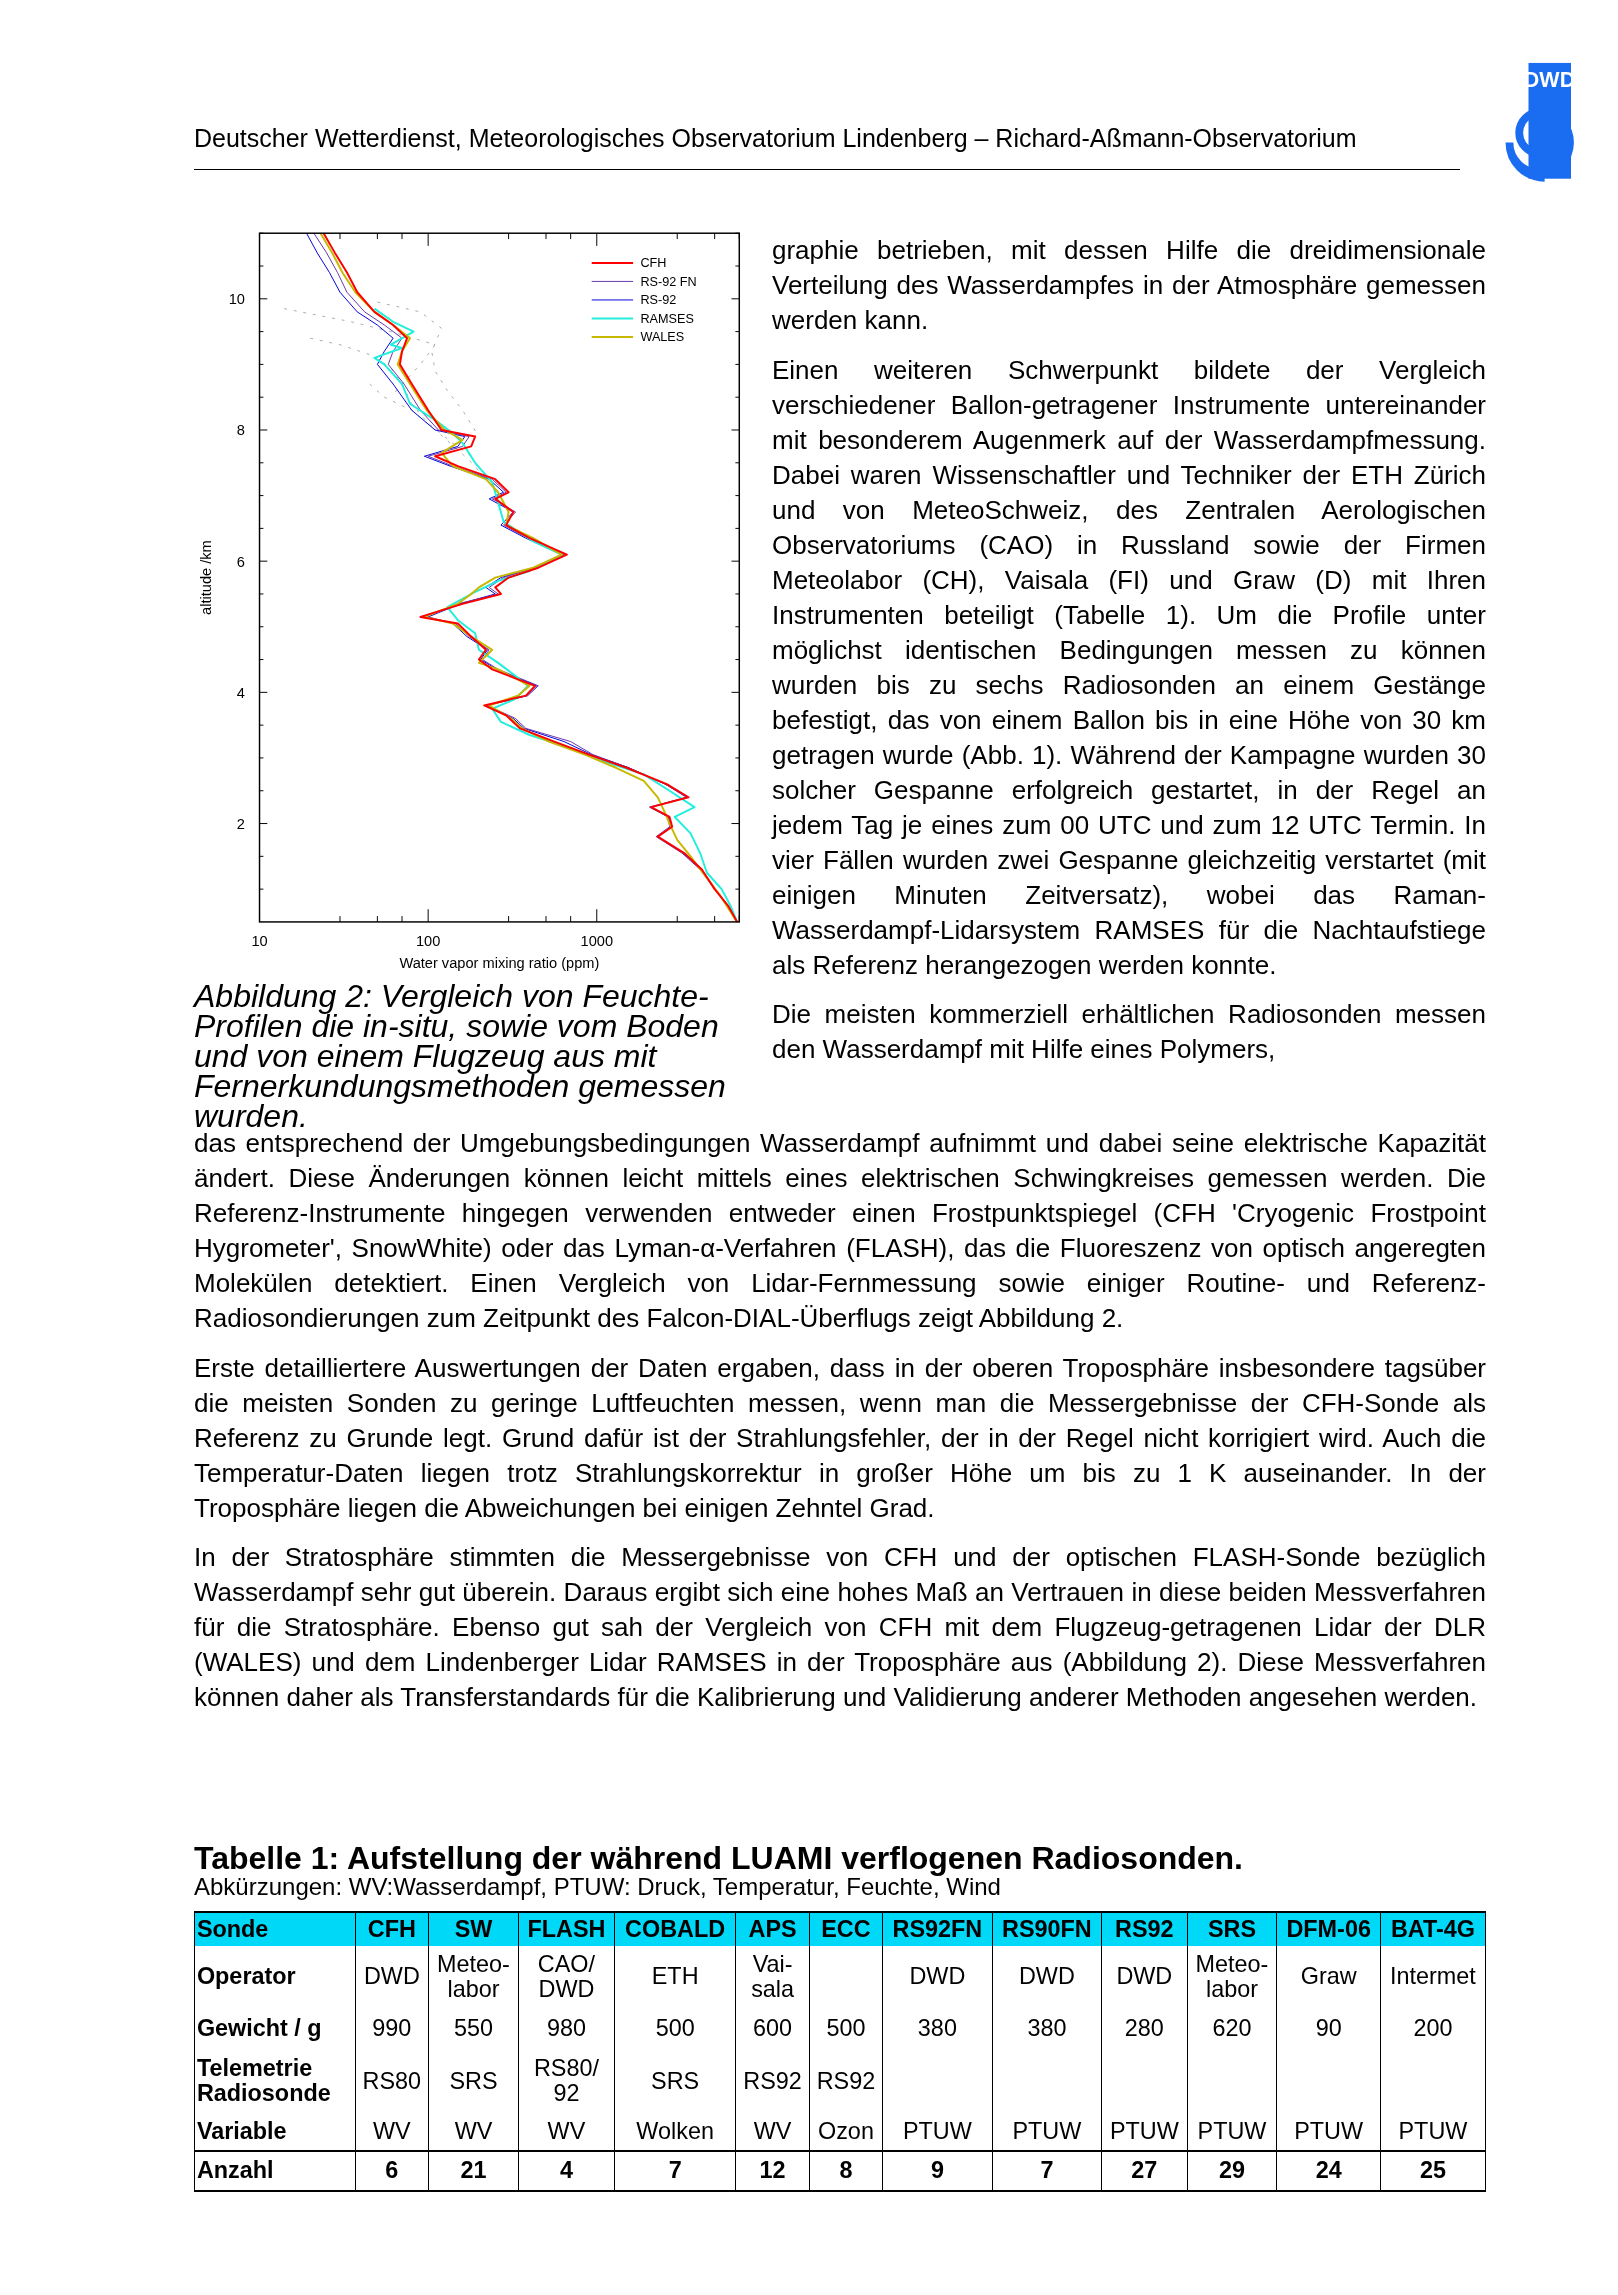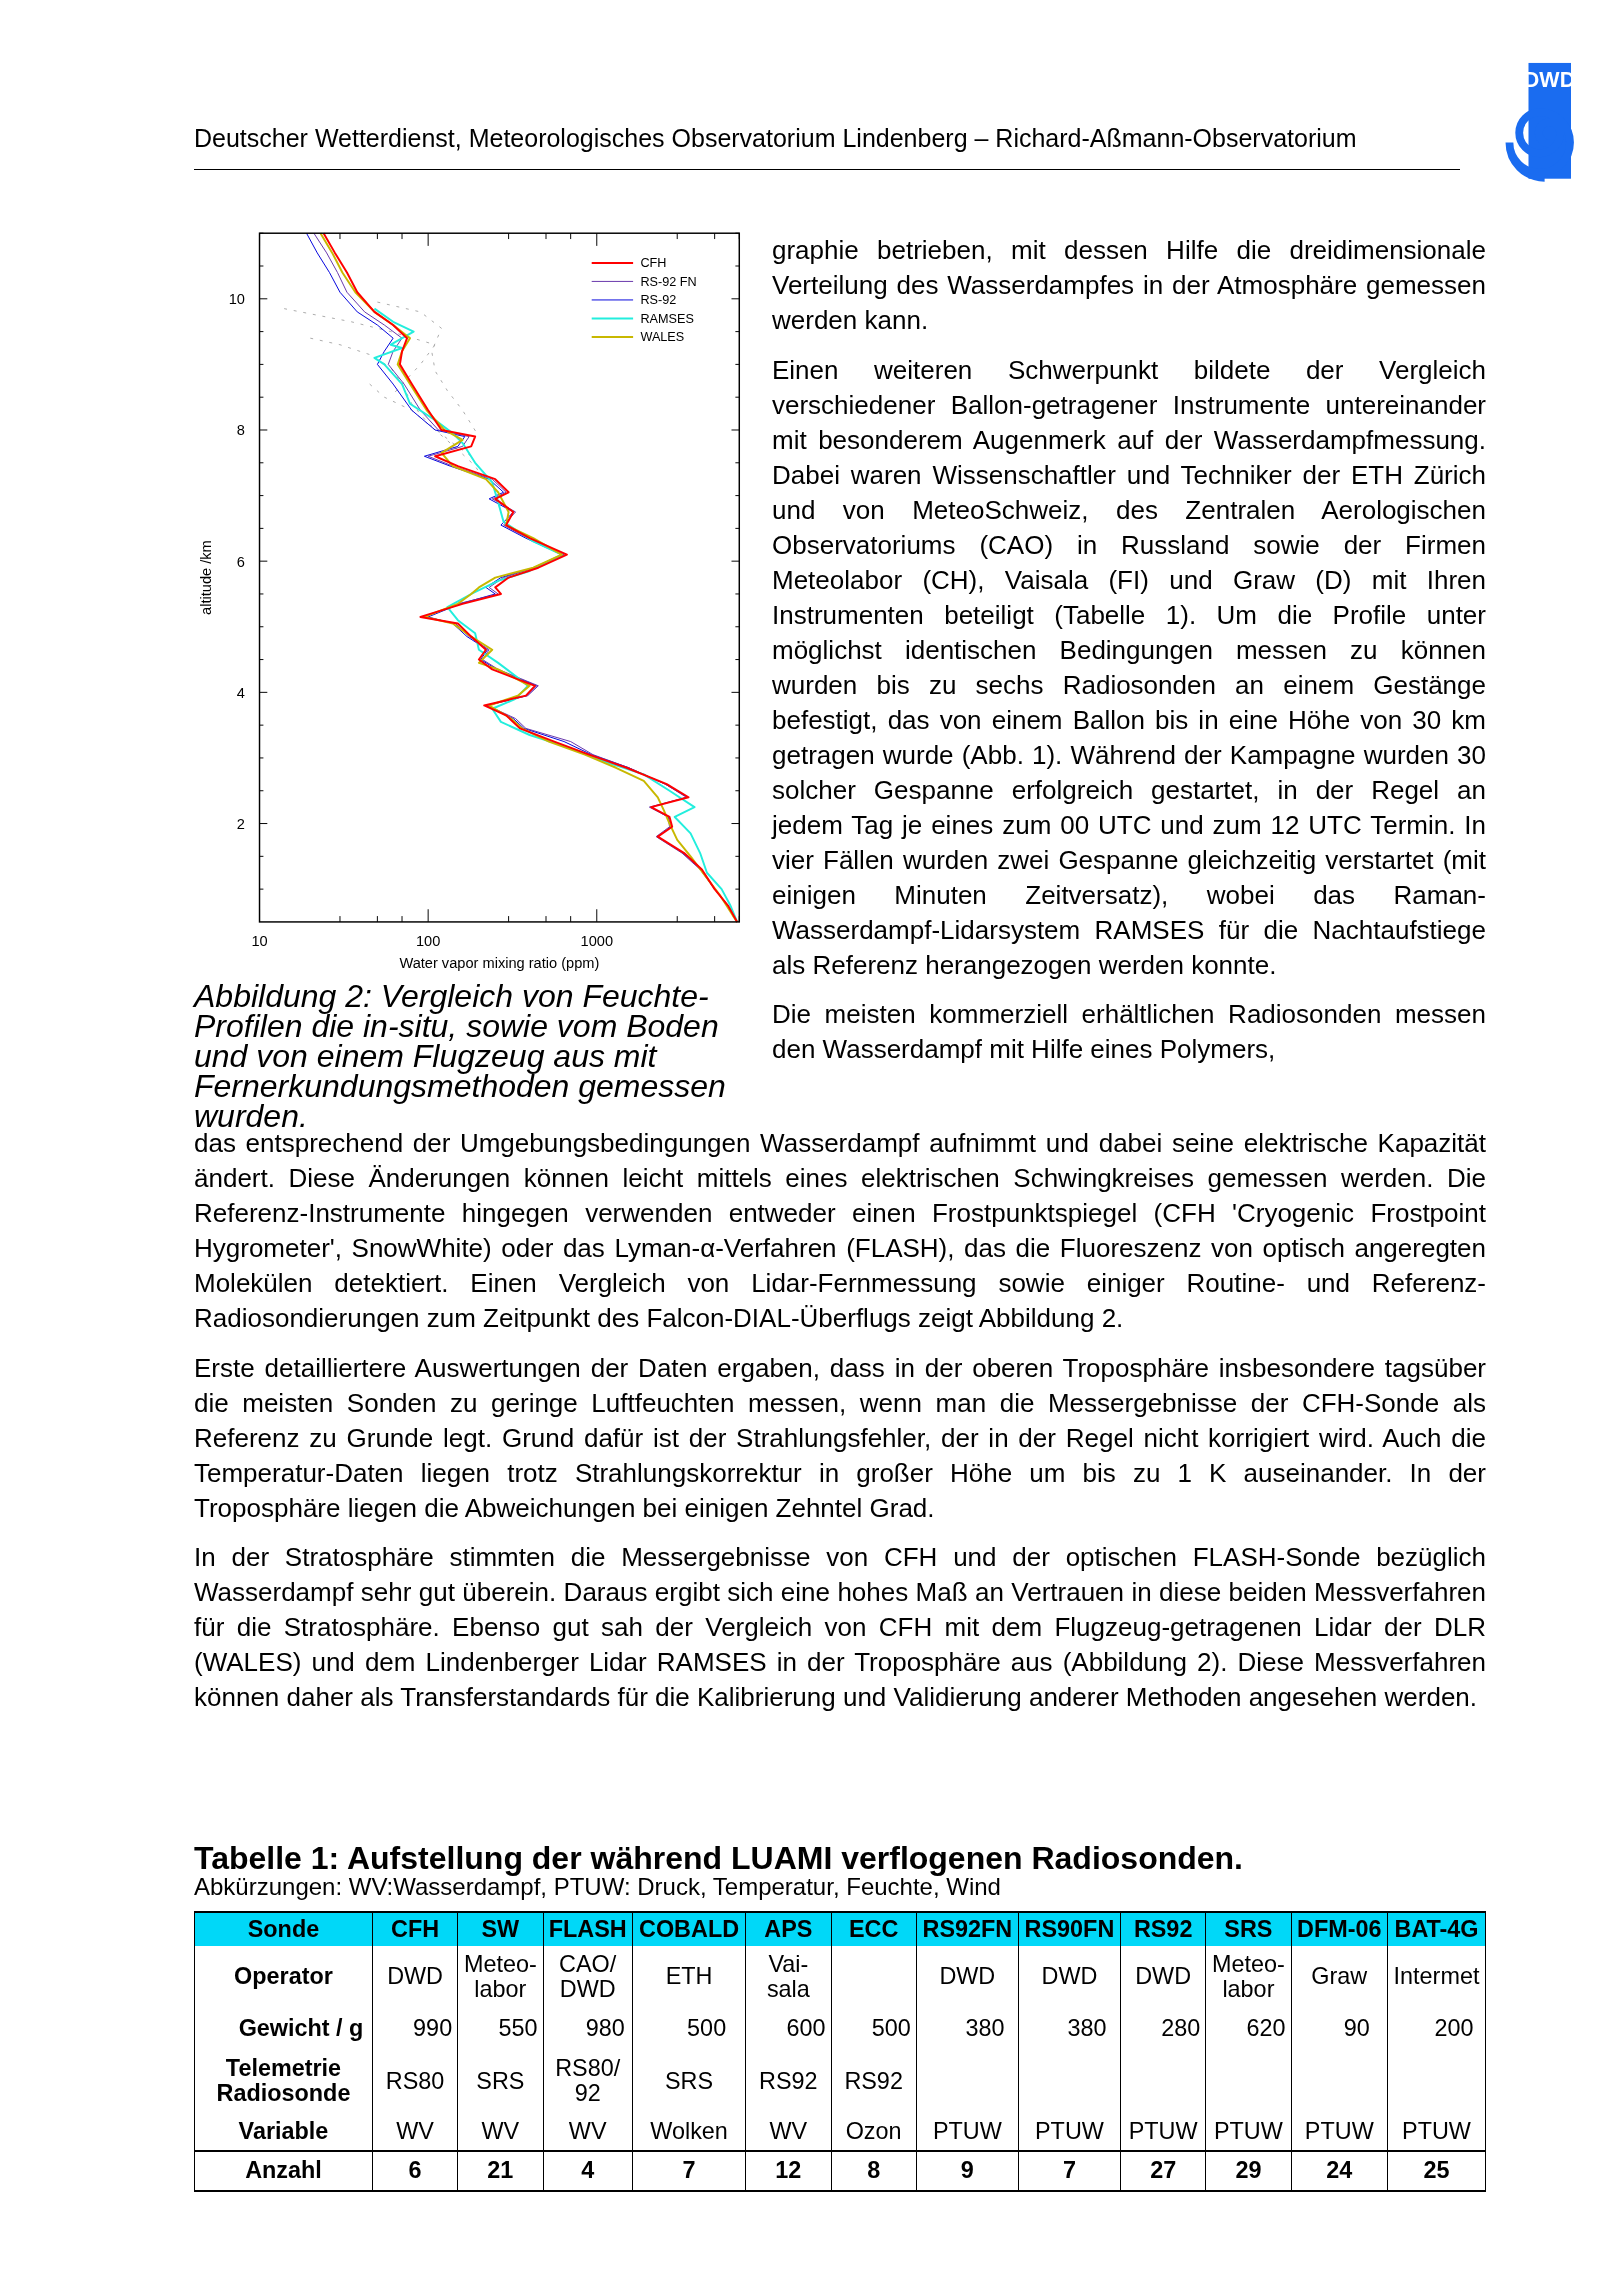--- a/index.html
+++ b/index.html
@@ -16,23 +16,23 @@
                font-size: 26px; line-height: 35px; text-align: justify; }
   .col-right p { margin: 0 0 14.6px 0; }
   .full { position: absolute; left: 194px; width: 1292px; font-size: 26px; line-height: 35px; text-align: justify; }
   .full p { margin: 0 0 14.6px 0; }
   .tbl-title { position: absolute; left: 194px; top: 1844px; font-size: 32px; font-weight: bold; line-height: 28px; white-space: nowrap; }
   .tbl-sub { position: absolute; left: 194px; top: 1873px; font-size: 24px; line-height: 28px; white-space: nowrap; }
   table.sonden { position: absolute; left: 194px; top: 1911px; width: 1292px; border-collapse: collapse;
                  font-size: 23.4px; border-top: 2.4px solid #000; border-bottom: 2.4px solid #000; }
   table.sonden th, table.sonden td { border-left: 1px solid #000; border-right: 1px solid #000; text-align: center; padding: 1.9px 1.9px; line-height: 25px; }
   table.sonden th { background: #00d8f8; font-weight: bold; height: 29px; }
-  table.sonden td.rowlabel, table.sonden th.rowlabel { text-align: center; font-weight: bold; }
+  table.sonden td.rowlabel, table.sonden th.rowlabel { text-align: left; font-weight: bold; }
   table.sonden tr.r-op td { height: 58px; margin-top: 31px; }
-  table.sonden tr.r-gew td { height: 39px; padding-left: 37px; }
+  table.sonden tr.r-gew td { height: 39px; }
   table.sonden tr.r-tel td { height: 58px; }
   table.sonden tr.r-var td { height: 34px; }
   table.sonden tr.r-anz td { height: 34px; font-weight: bold; border-top: 2.4px solid #000; }
   .ml { white-space: pre-line; }
 </style>
 </head>
 <body>
 
 <div class="header">Deutscher Wetterdienst, Meteorologisches Observatorium Lindenberg – Richard-Aßmann-Observatorium</div>
 

